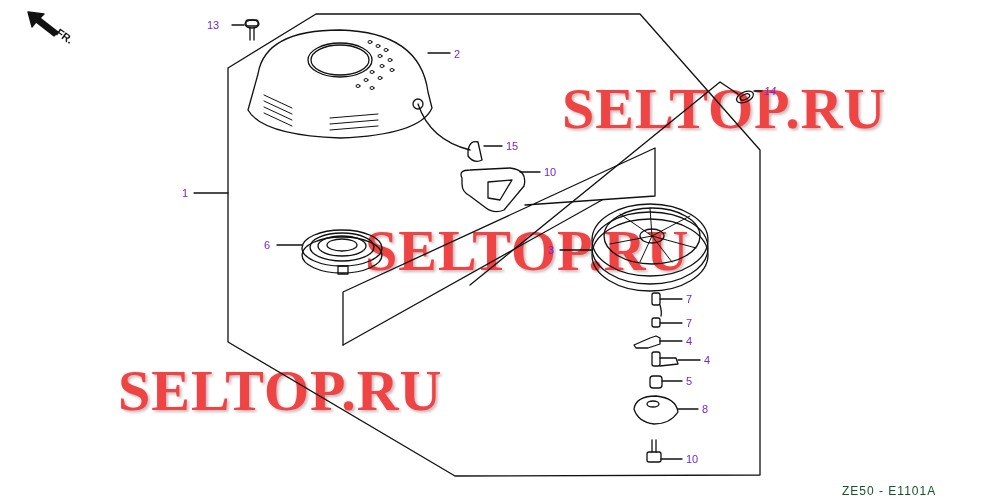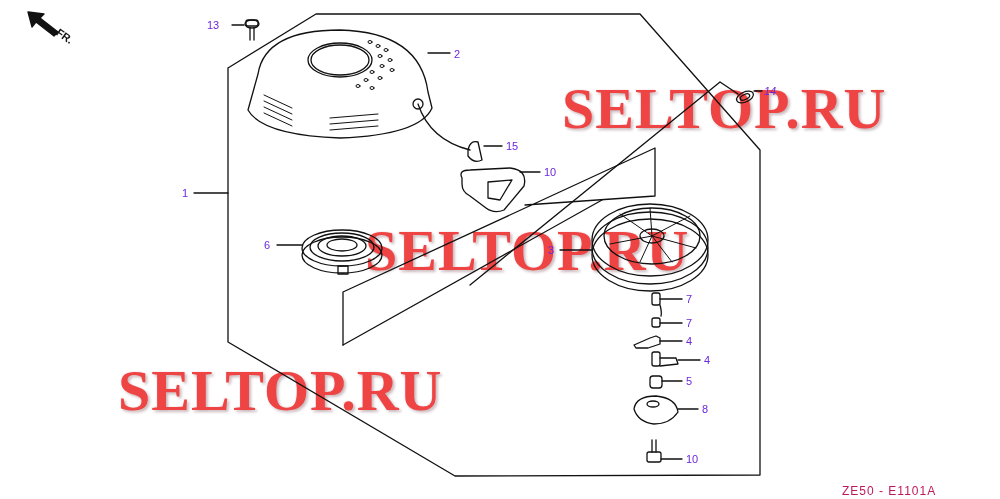--- a/index.html
+++ b/index.html
@@ -1,20 +1,20 @@
 <!DOCTYPE html>
 <html><head>
 <meta charset="utf-8">
 <style>
   html,body{margin:0;padding:0;background:#ffffff;}
   body{width:1000px;height:499px;position:relative;overflow:hidden;font-family:"Liberation Sans",sans-serif;}
   #canvas{position:absolute;left:0;top:0;width:1000px;height:499px;}
   .callout{position:absolute;font-family:"Liberation Sans",sans-serif;font-size:11px;color:#6d28d9;line-height:15px;}
   .wm{position:absolute;font-family:"Liberation Serif",serif;font-weight:bold;color:#ef4444;letter-spacing:1px;text-shadow:2px 2px 3px #c9b8bc, -1px -1px 0 #fbf3f5;line-height:1;}
-  .code{position:absolute;font-family:"Liberation Sans",sans-serif;font-size:12px;color:#be185d;letter-spacing:1px;}
+  .code{position:absolute;font-family:"Liberation Sans",sans-serif;font-size:12px;color:#14532d;letter-spacing:1px;}
   .fr{position:absolute;font-family:"Liberation Sans",sans-serif;font-weight:bold;font-size:11px;color:#111;transform:rotate(35deg);}
 </style>
 </head>
 <body>
 
 <div class="wm" style="left:562px;top:80px;font-size:58px;">SELTOP.RU</div>
 <div class="wm" style="left:365px;top:222px;font-size:58px;">SELTOP.RU</div>
 <div class="wm" style="left:118px;top:362px;font-size:58px;">SELTOP.RU</div>
 
 <svg id="canvas" viewBox="0 0 1000 499" xmlns="http://www.w3.org/2000/svg">

